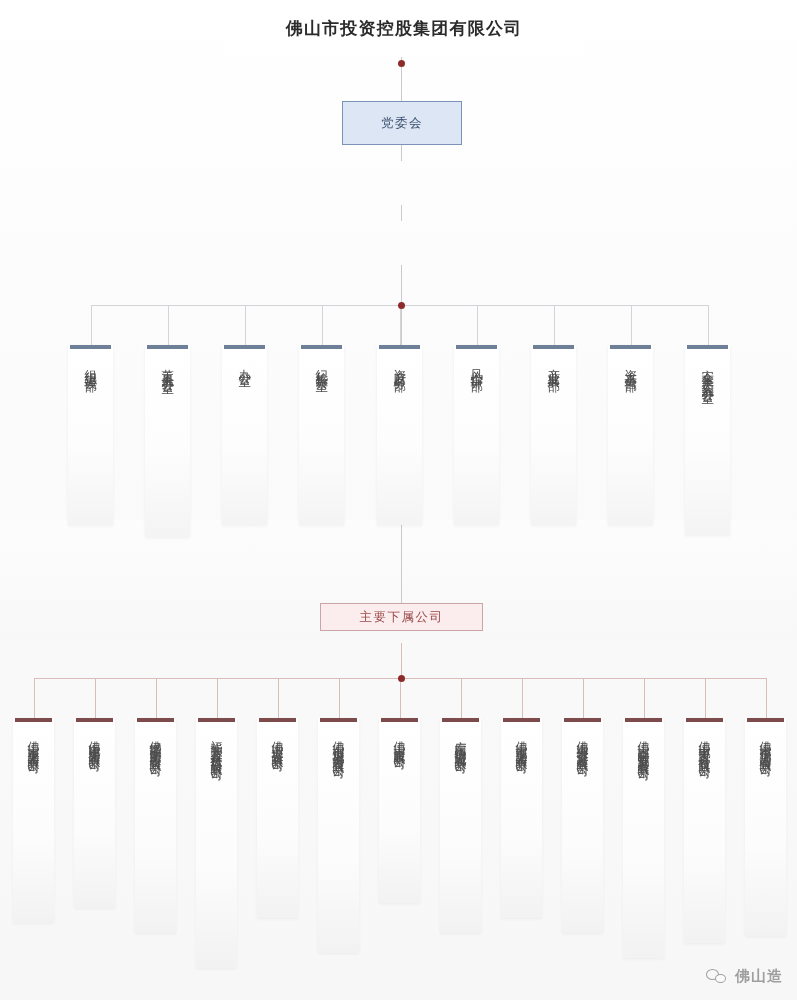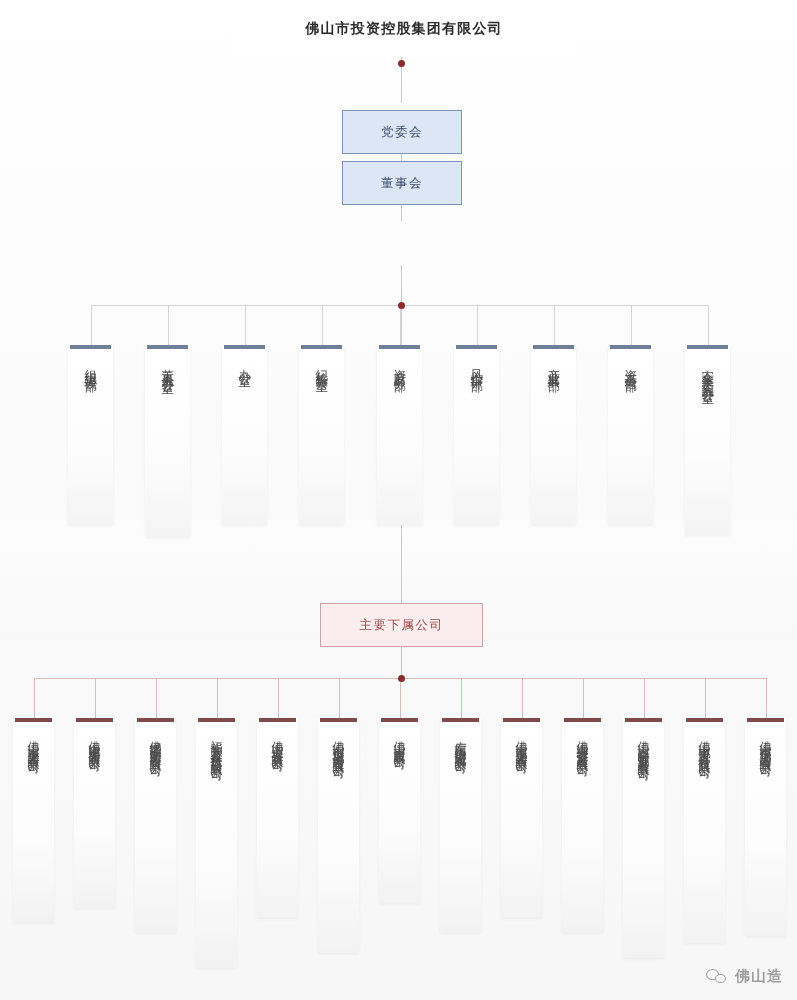--- a/index.html
+++ b/index.html
@@ -39,21 +39,21 @@
     top: 0px;
     width: 352px;
     height: 57px;
     background: #ffffff;
     display: flex;
     align-items: center;
     justify-content: center;
     z-index: 6;
   }
   #root-title-text {
-    font-size: 14px;
+    font-size: 17px;
     font-weight: bold;
     color: #2b2b2b;
     letter-spacing: 1.2px;
     white-space: nowrap;
   }
 
   
   .spine {
     position: absolute;
     left: 401px;
@@ -134,21 +134,21 @@
     line-height: 1;
     white-space: nowrap;
   }
 
   
   #subs-box {
     position: absolute;
     left: 320px;
     top: 603px;
     width: 163px;
-    height: 44px;
+    height: 28px;
     background: #fbeded;
     border: 1.3px solid #c9a5a5;
     display: flex;
     align-items: center;
     justify-content: center;
     z-index: 5;
   }
   #subs-box span {
     font-size: 12.5px;
     color: #9a4a4a;
@@ -226,28 +226,25 @@
 
   <div class="bg-panel" style="left:0;top:520px;width:797px;height:120px;opacity:.5;"></div>
 
   <div id="root-title-box">
     <div id="root-title-text">佛山市投资控股集团有限公司</div>
   </div>
 
   <div class="spine" style="top:57px;height:46px;"></div>
   <div class="node-dot" style="top:60px;"></div>
 
-  <div class="gov-box" style="top:110px;font-family:Liberation Mono, monospace;">
+  <div class="gov-box" style="top:101px;font-family:Liberation Mono, monospace;">
     <span>党委会</span>
   </div>
   <div class="spine" style="top:145px;height:16px;"></div>
 
-  <div class="gov-box" style="top:161px;">
-    <span>董事会</span>
-  </div>
   <div class="spine" style="top:205px;height:16px;"></div>
 
 
   <div class="spine" style="top:265px;height:40px;"></div>
 
   <div id="dept-connectors">
       <div class="drop" style="left: 90.5px; top: 305px; height: 40px;"></div>
       <div class="drop" style="left: 167.5px; top: 305px; height: 40px;"></div>
       <div class="drop" style="left: 244.5px; top: 305px; height: 40px;"></div>
       <div class="drop" style="left: 321.5px; top: 305px; height: 40px;"></div>

